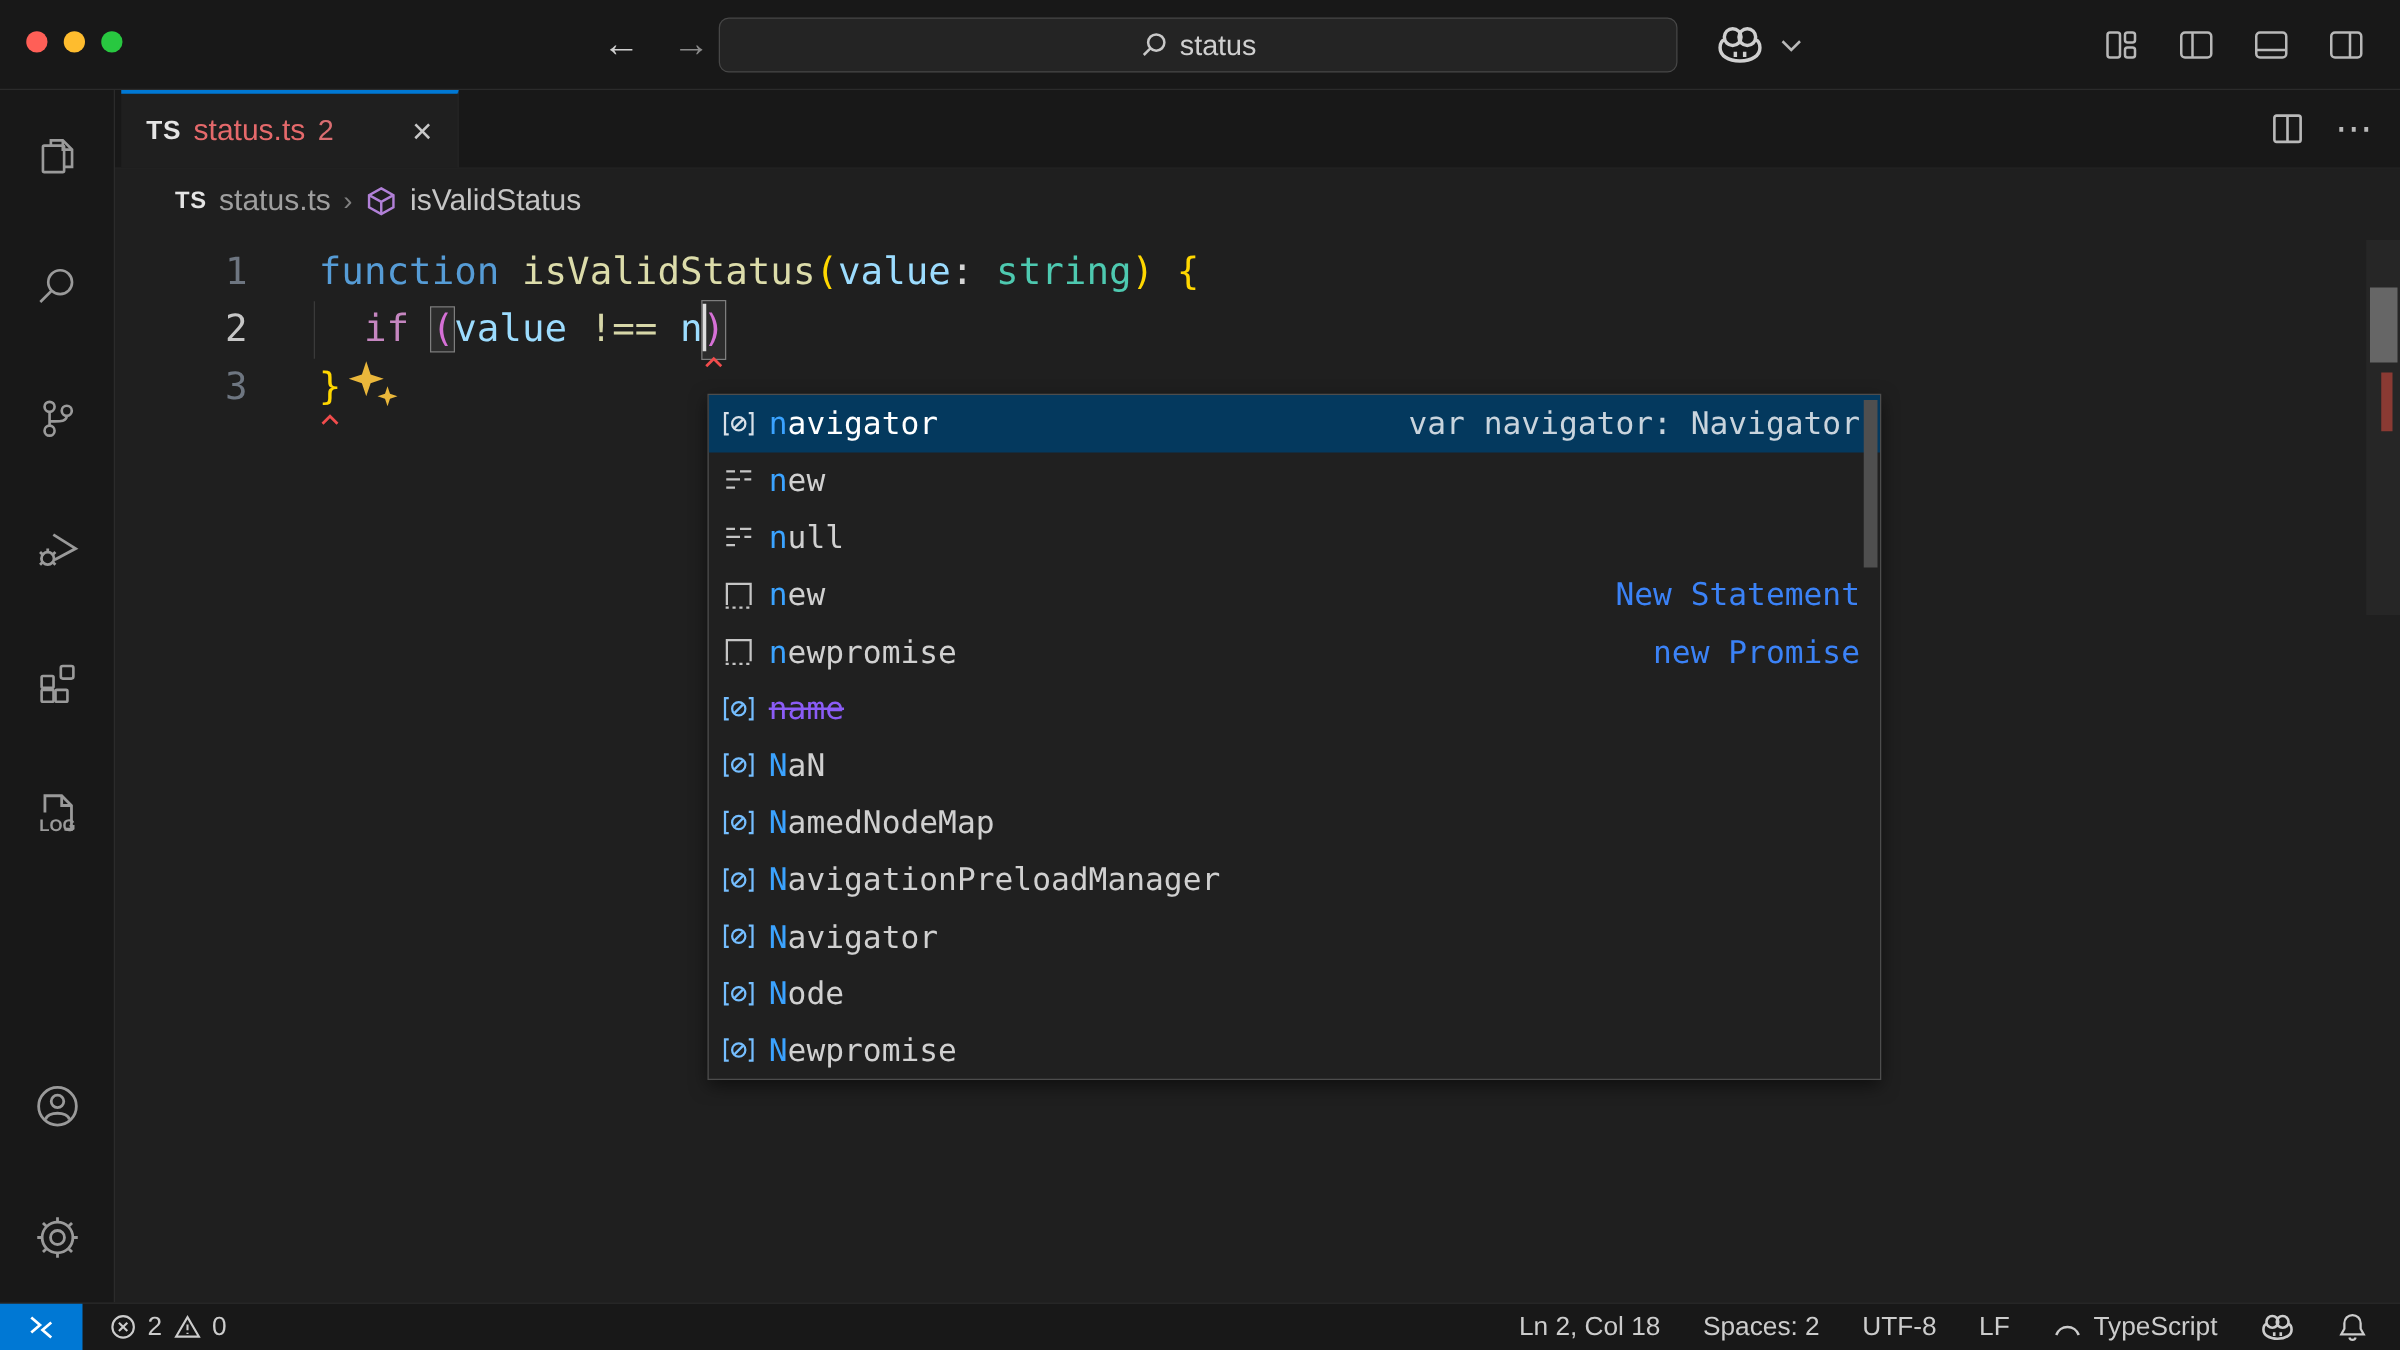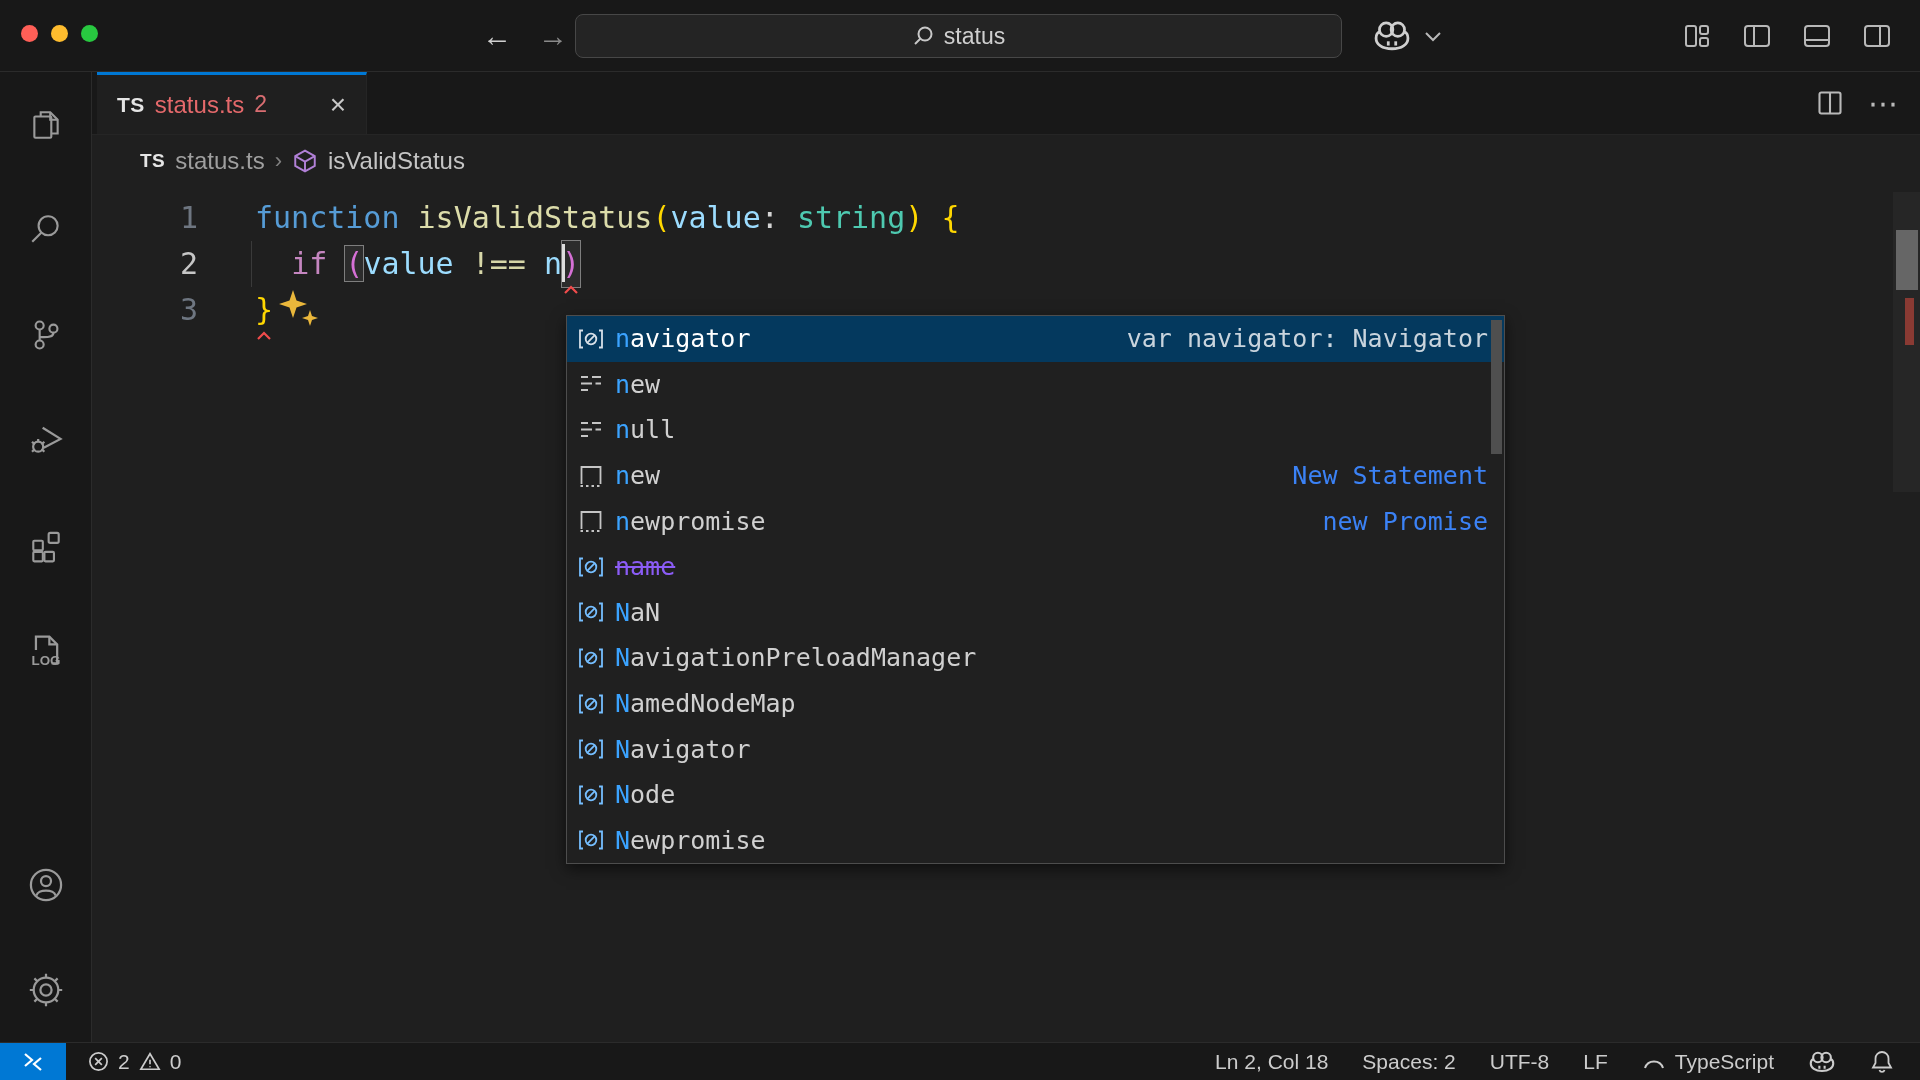--- a/index.html
+++ b/index.html
@@ -351,32 +351,32 @@
         </div>
         <div class="sg-row">
           <span class="sg-icon">
             <svg width="30" height="30" viewBox="0 0 30 30" stroke="#75beff">
               <path d="M7 6.5 H4 V23.5 H7"></path>
               <path d="M23 6.5 H26 V23.5 H23"></path>
               <circle cx="15" cy="15" r="5.3"></circle>
               <line x1="11.7" y1="18.3" x2="18.3" y2="11.7"></line>
             </svg>
           </span>
+          <span><span class="sg-match">N</span><span>amedNodeMap</span></span>
+        </div>
+        <div class="sg-row">
+          <span class="sg-icon">
+            <svg width="30" height="30" viewBox="0 0 30 30" stroke="#75beff">
+              <path d="M7 6.5 H4 V23.5 H7"></path>
+              <path d="M23 6.5 H26 V23.5 H23"></path>
+              <circle cx="15" cy="15" r="5.3"></circle>
+              <line x1="11.7" y1="18.3" x2="18.3" y2="11.7"></line>
+            </svg>
+          </span>
           <span><span class="sg-match">N</span><span>avigationPreloadManager</span></span>
-        </div>
-        <div class="sg-row">
-          <span class="sg-icon">
-            <svg width="30" height="30" viewBox="0 0 30 30" stroke="#75beff">
-              <path d="M7 6.5 H4 V23.5 H7"></path>
-              <path d="M23 6.5 H26 V23.5 H23"></path>
-              <circle cx="15" cy="15" r="5.3"></circle>
-              <line x1="11.7" y1="18.3" x2="18.3" y2="11.7"></line>
-            </svg>
-          </span>
-          <span><span class="sg-match">N</span><span>amedNodeMap</span></span>
         </div>
         <div class="sg-row">
           <span class="sg-icon">
             <svg width="30" height="30" viewBox="0 0 30 30" stroke="#75beff">
               <path d="M7 6.5 H4 V23.5 H7"></path>
               <path d="M23 6.5 H26 V23.5 H23"></path>
               <circle cx="15" cy="15" r="5.3"></circle>
               <line x1="11.7" y1="18.3" x2="18.3" y2="11.7"></line>
             </svg>
           </span>

